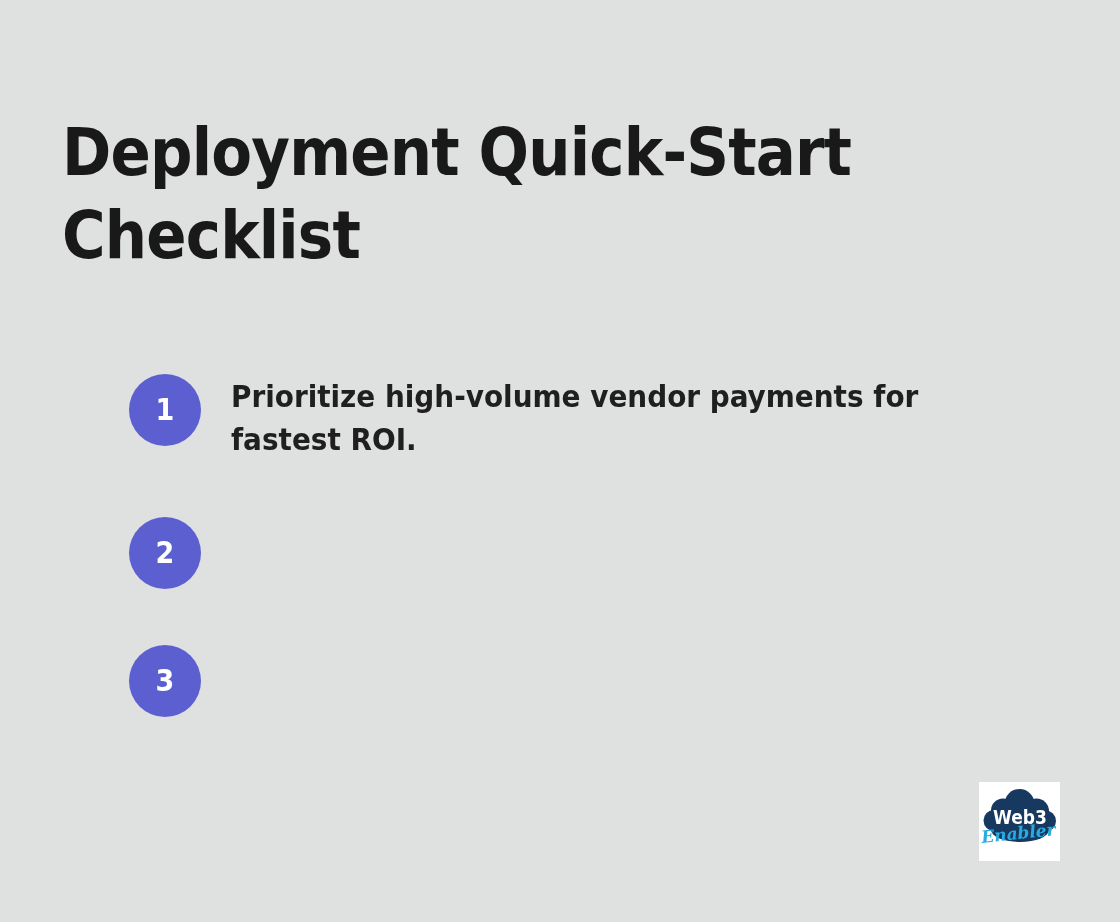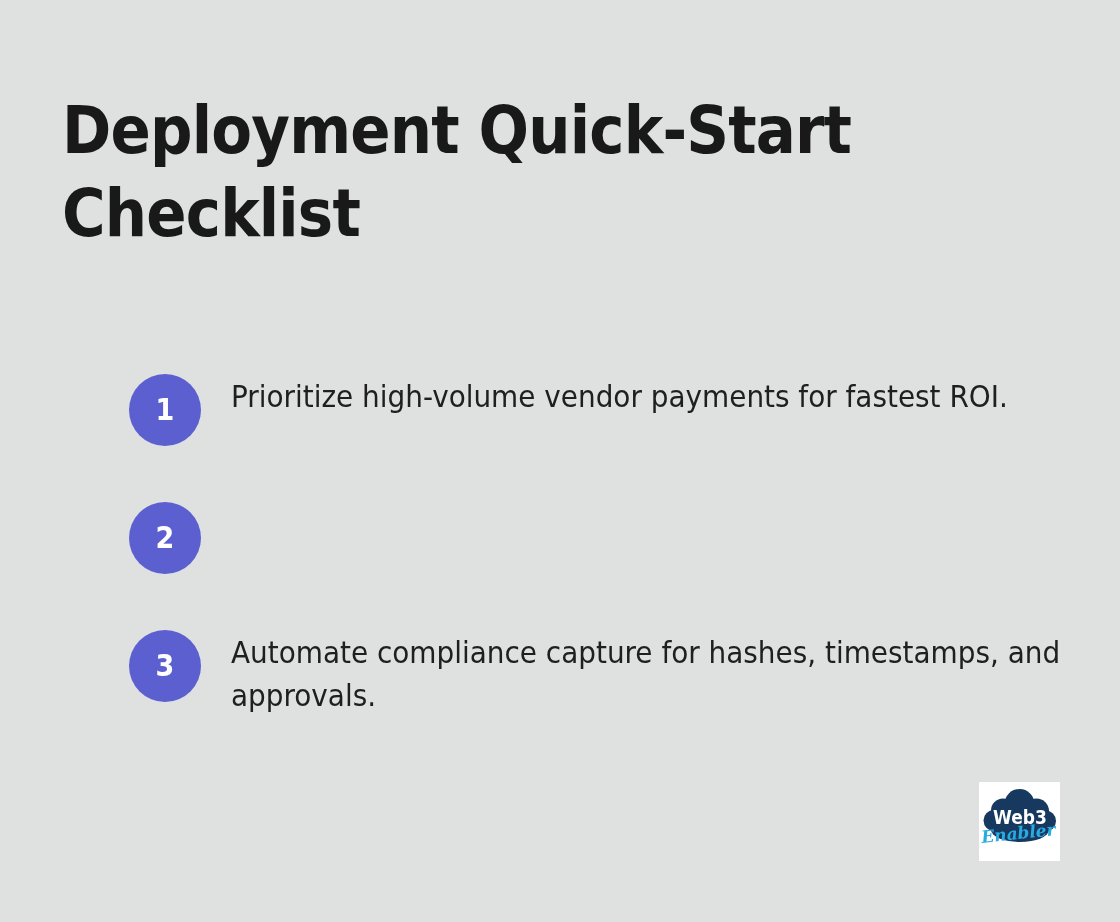--- a/index.html
+++ b/index.html
@@ -21,21 +21,21 @@
     position: relative;
     width: 1120px;
     height: 922px;
     background: #dfe0e0;
   }
 
   
   #title-block {
     position: absolute;
     left: 62px;
-    top: 89px;
+    top: 111px;
     width: 830px;
   }
   #page-title {
     margin: 0;
     font-family: "DejaVu Sans Condensed", "Liberation Sans Narrow", "Liberation Sans", sans-serif;
     font-size: 66px;
     font-weight: 700;
     line-height: 1.26;
     letter-spacing: -0.8px;
     color: #191919;
@@ -81,21 +81,21 @@
     font-weight: 700;
     line-height: 1;
   }
 
   .check-text {
     flex: 1 1 auto;
     margin-left: 30px;
     padding-top: 1px;
     font-family: "DejaVu Sans Condensed", "Liberation Sans Narrow", "Liberation Sans", sans-serif;
     font-size: 31px;
-    font-weight: 400;
+    font-weight: 700;
     line-height: 43px;
     color: #1f1f1f;
   }
   .check-item:nth-child(1) .check-text { max-width: 800px; }
   .check-item:nth-child(2) .check-text { max-width: 760px; }
   .check-item:nth-child(3) .check-text { max-width: 860px; }
 
   
   #logo {
     position: absolute;
@@ -134,21 +134,20 @@
     <li class="check-item">
       <div class="step-badge">
         <span class="step-badge-number">2</span>
       </div>
     </li>
 
     <li class="check-item">
       <div class="step-badge">
         <span class="step-badge-number">3</span>
       </div>
-      <div class="check-text">Automate compliance capture for hashes, timestamps, and approvals.</div>
     </li>
 
   </ul>
 
   <div id="logo">
     <svg viewBox="0 0 81 79" xmlns="http://www.w3.org/2000/svg">
       <rect x="0" y="0" width="81" height="79" fill="#ffffff"></rect>
       <g>
         <circle cx="40.5" cy="22.0" r="15.0" fill="#17385f"></circle>
         <circle cx="24.0" cy="28.5" r="12.0" fill="#17385f"></circle>

